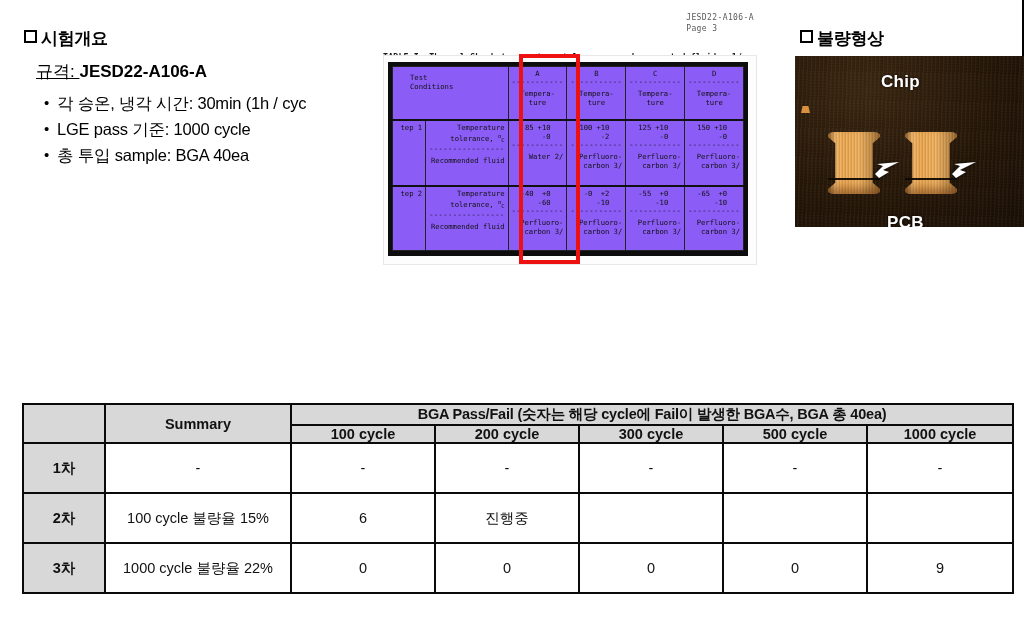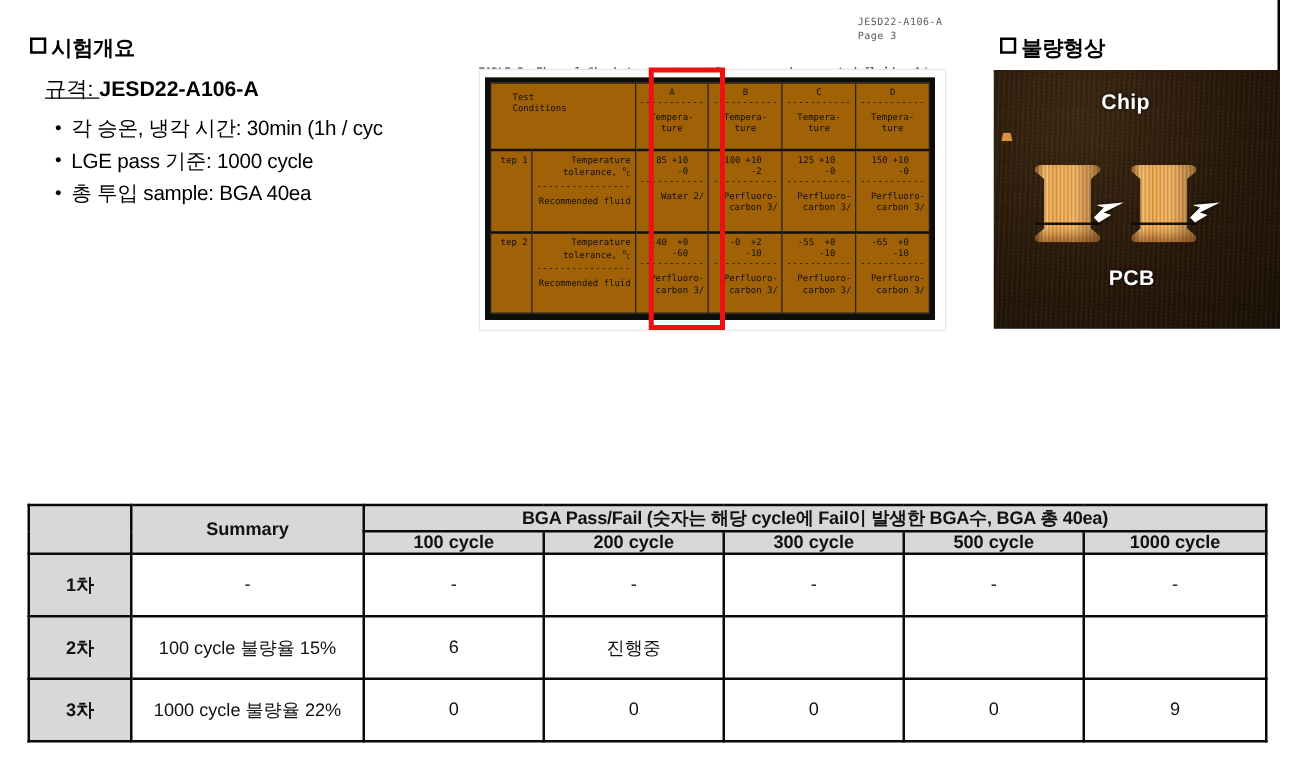--- a/index.html
+++ b/index.html
@@ -133,21 +133,21 @@
     position: absolute;
     left: 4px;
     top: 6px;
     width: 360px;
     height: 194px;
     border-left: 4px solid #0d0d0d;
     border-top: 4px solid #0d0d0d;
     border-right: 4px solid #0d0d0d;
     border-bottom: 5px solid #0d0d0d;
     box-sizing: border-box;
-    background: #a16207;
+    background: #8b5cf6;
   }
   .scan-tbl {
     width: 100%;
     height: 100%;
     border-collapse: collapse;
     font-family: "DejaVu Sans Mono", "Liberation Mono", monospace;
     font-size: 7.2px;
     line-height: 9px;
     color: #111;
   }
@@ -186,21 +186,21 @@
     z-index: 5;
   }
 
   
   #defect-heading { left: 800px; top: 30px; }
   #photo-frame {
     position: absolute;
     left: 795px;
     top: 56px;
     width: 229px;
-    height: 207px;
+    height: 171px;
     overflow: hidden;
     background:
       radial-gradient(ellipse at 30% 20%, #3a2510 0%, #241506 55%, #170d04 100%);
   }
   #photo-frame .grain {
     position: absolute;
     inset: 0;
     background:
       repeating-linear-gradient(92deg, rgba(255,255,255,0.035) 0px, rgba(255,255,255,0.035) 1px, rgba(0,0,0,0.03) 2px, rgba(0,0,0,0.03) 4px),
       repeating-linear-gradient(3deg, rgba(255,220,170,0.025) 0px, rgba(0,0,0,0.04) 3px);

